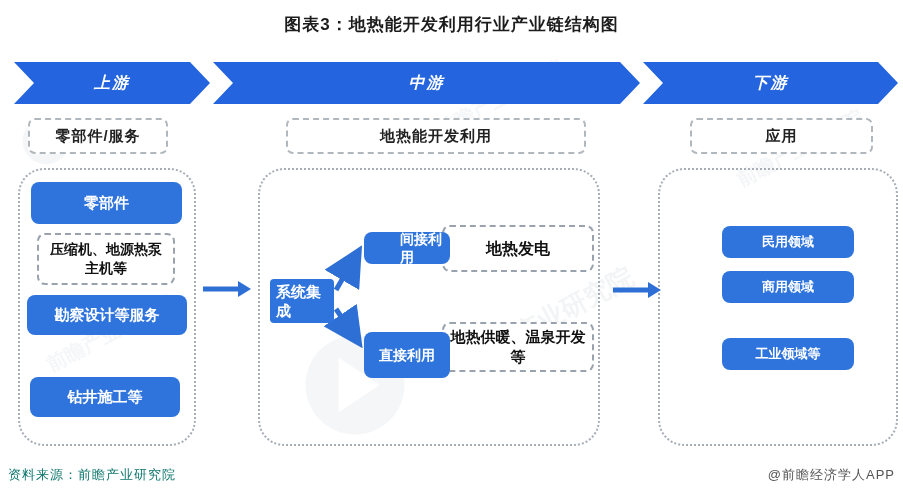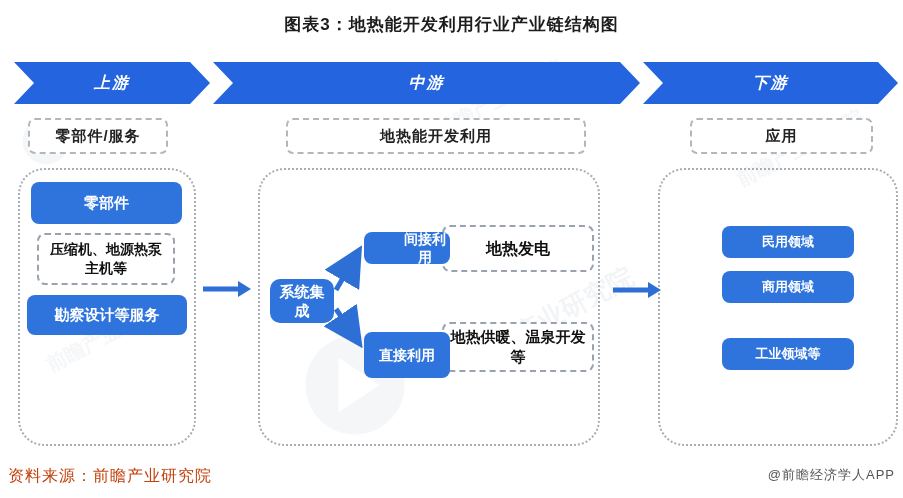--- a/index.html
+++ b/index.html
@@ -34,51 +34,51 @@
   
   .container{
     position:absolute;top:168px;height:278px;border:2px dotted #a6adb5;border-radius:26px;
     box-sizing:border-box;background:transparent;
   }
   .contL{left:18px;width:178px;}
   .contM{left:258px;width:342px;}
   .contR{left:658px;width:240px;}
   .blueBox{
     position:absolute;background:#2E74DC;border-radius:8px;color:#fff;font-weight:bold;
-    display:flex;align-items:center;justify-content:center;text-align:center;
+    display:flex;align-items:center;justify-content:center;
     box-sizing:border-box;line-height:1.3;
   }
   .dashBox{
     position:absolute;background:#fff;border:2px dashed #9aa3ad;border-radius:8px;
     color:#111;font-weight:bold;display:flex;align-items:center;justify-content:center;
     text-align:center;box-sizing:border-box;line-height:1.35;
   }
   
   .upItem1{left:11px;top:12px;width:151px;height:42px;font-size:15px;}
   .upItem2{left:17px;top:63px;width:138px;height:52px;font-size:14px;padding:2px 8px;}
   .upItem3{left:7px;top:125px;width:160px;height:40px;font-size:15px;}
   .upItem4{left:10px;top:207px;width:150px;height:40px;font-size:15px;}
   
-  .rootBox{left:10px;top:109px;width:64px;height:44px;font-size:15px;border-radius:10px;padding:0 6px;}
+  .rootBox{left:10px;top:109px;width:64px;height:44px;font-size:15px;border-radius:4px;padding:0 6px;}
   .modeBox1{left:104px;top:62px;width:86px;height:32px;font-size:14px;z-index:2;padding-left:36px;}
   .modeBox2{left:104px;top:162px;width:86px;height:46px;font-size:14px;z-index:2;}
   .resBox1{left:182px;top:55px;width:152px;height:47px;font-size:16px;}
   .resBox2{left:182px;top:152px;width:152px;height:50px;font-size:15px;padding:0 4px;}
   .branchSvg{position:absolute;left:0;top:0;pointer-events:none;}
   
   .dnItem{left:62px;width:132px;height:32px;font-size:13px;}
   .dn1{top:44px;margin-top:12px;}
   .dn2{top:101px;}
   .dn3{top:168px;}
   
   .flowArrow{position:absolute;width:50px;height:18px;}
   .fa1{left:202px;top:280px;}
   .fa2{left:612px;top:281px;}
   
-  .source{position:absolute;left:8px;top:466px;font-size:16px;color:#c2410c;letter-spacing:1px;}
+  .source{position:absolute;left:8px;top:466px;font-size:13px;color:#0f766e;letter-spacing:1px;}
   .credit{position:absolute;right:8px;top:466px;font-size:13px;color:#555;letter-spacing:1px;}
   
   .wm{position:absolute;pointer-events:none;color:#7d8aa0;}
   .wmText{font-size:26px;font-weight:bold;transform:rotate(-28deg);white-space:nowrap;}
   .wmLogo svg{display:block;}
 </style>
 </head>
 <body>
 
 <div class="canvas">
@@ -113,20 +113,21 @@
   </div>
 
   <div class="stageBox stage1">零部件/服务</div>
   <div class="stageBox stage2">地热能开发利用</div>
   <div class="stageBox stage3">应用</div>
 
   <div class="container contL">
     <div class="blueBox upItem1">零部件</div>
     <div class="dashBox upItem2">压缩机、地源热泵主机等</div>
     <div class="blueBox upItem3">勘察设计等服务</div>
+    <div class="blueBox upItem4">钻井施工等</div>
   </div>
 
   <div class="container contM">
     <svg class="branchSvg" width="342" height="278" viewBox="0 0 342 278">
       <defs>
         <marker id="ah" markerWidth="8" markerHeight="8" refX="6" refY="4" orient="auto">
           <path d="M0,0 L8,4 L0,8 Z" fill="#2E6FD6"></path>
         </marker>
       </defs>
       <line x1="76" y1="120" x2="97" y2="84" stroke="#2E6FD6" stroke-width="5" marker-end="url(#ah)"></line>

